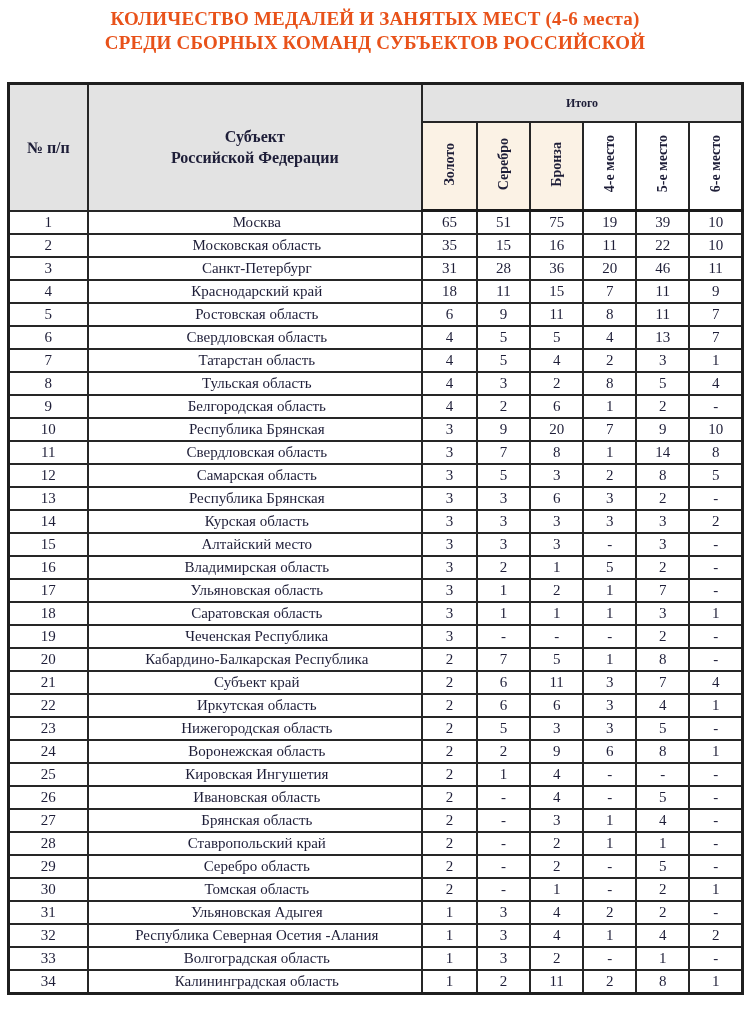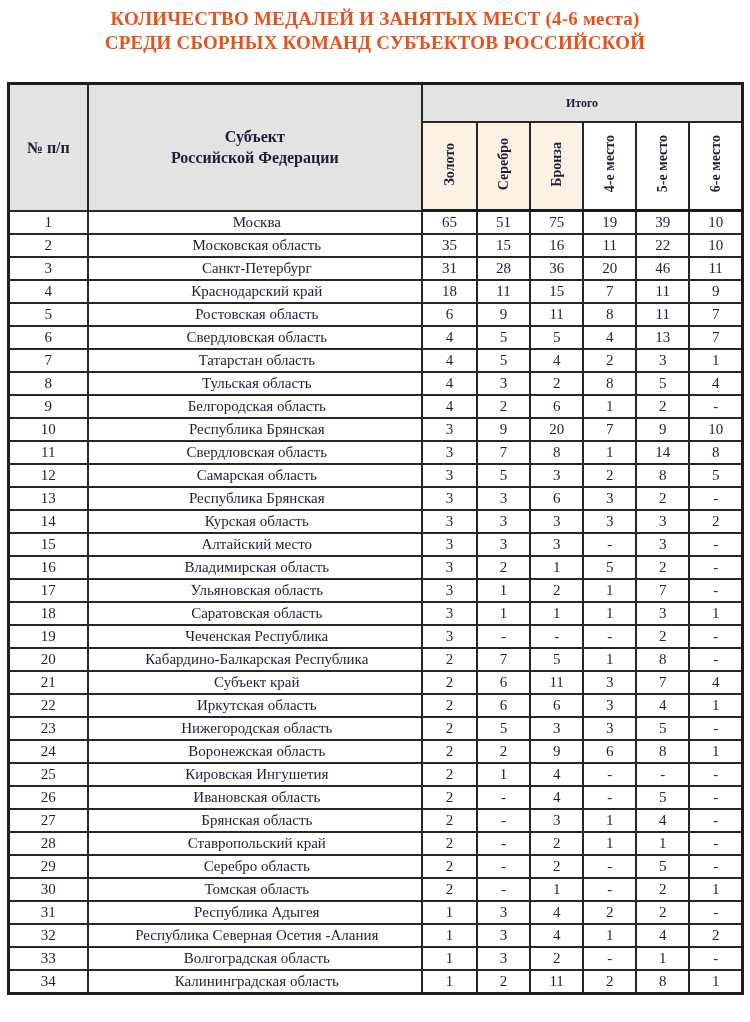--- a/index.html
+++ b/index.html
@@ -412,21 +412,21 @@
           <td class="name-cell">Томская область</td>
           <td class="c">2</td>
           <td class="c">-</td>
           <td class="c">1</td>
           <td class="c">-</td>
           <td class="c">2</td>
           <td class="c">1</td>
         </tr>
         <tr>
           <td class="c">31</td>
-          <td class="name-cell">Республика Адыгея</td>
+          <td class="name-cell">Ульяновская Адыгея</td>
           <td class="c">1</td>
           <td class="c">3</td>
           <td class="c">4</td>
           <td class="c">2</td>
           <td class="c">2</td>
           <td class="c">-</td>
         </tr>
         <tr>
           <td class="c">32</td>
           <td class="name-cell">Республика Северная Осетия -Алания</td>

